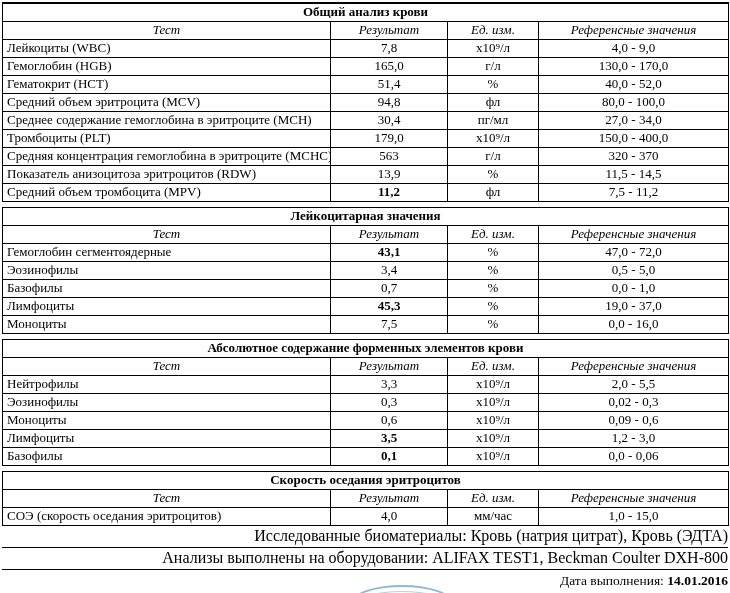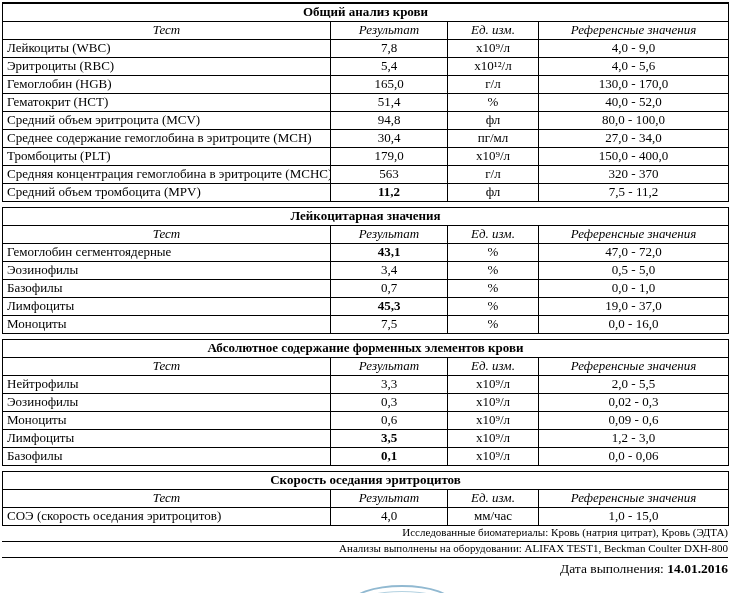--- a/index.html
+++ b/index.html
@@ -25,21 +25,21 @@
   td.title-cell {
     font-weight: bold; font-size: 15px; text-align: center;
     border-bottom: 1px solid #000; height: 17px;
   }
   .first-sec td.title-cell { border-top: 2px solid #000; }
   tr.head-row td { font-style: italic; text-align: center; }
   td.c-test { text-align: left; }
   td.c-result, td.c-unit, td.c-ref { text-align: center; }
   td.b { font-weight: bold; }
   .footer-line {
-    width: 726px; text-align: right; font-size: 11px;
+    width: 726px; text-align: right; font-size: 16px;
     padding: 0 0 1px 0; border-bottom: 1px solid #000;
     line-height: 1.25;
   }
   .date-line {
     width: 726px; text-align: right; font-size: 13.5px;
     padding-top: 2px; line-height: 1.3;
   }
   .date-line .dv { font-weight: bold; }
   .stamp {
     position: absolute; left: 350px; top: 585px;
@@ -77,26 +77,20 @@
       </tr>
     </tbody>
     <tbody>
         <tr>
           <td class="c-test">Лейкоциты (WBC)</td>
           <td class="c-result">7,8</td>
           <td class="c-unit">x10⁹/л</td>
           <td class="c-ref">4,0 - 9,0</td>
         </tr>
         <tr>
-          <td class="c-test">Эритроциты (RBC)</td>
-          <td class="c-result">5,4</td>
-          <td class="c-unit">x10¹²/л</td>
-          <td class="c-ref">4,0 - 5,6</td>
-        </tr>
-        <tr>
           <td class="c-test">Гемоглобин (HGB)</td>
           <td class="c-result">165,0</td>
           <td class="c-unit">г/л</td>
           <td class="c-ref">130,0 - 170,0</td>
         </tr>
         <tr>
           <td class="c-test">Гематокрит (HCT)</td>
           <td class="c-result">51,4</td>
           <td class="c-unit">%</td>
           <td class="c-ref">40,0 - 52,0</td>
@@ -117,20 +111,26 @@
           <td class="c-test">Тромбоциты (PLT)</td>
           <td class="c-result">179,0</td>
           <td class="c-unit">x10⁹/л</td>
           <td class="c-ref">150,0 - 400,0</td>
         </tr>
         <tr>
           <td class="c-test">Средняя концентрация гемоглобина в эритроците (MCHC)</td>
           <td class="c-result">563</td>
           <td class="c-unit">г/л</td>
           <td class="c-ref">320 - 370</td>
+        </tr>
+        <tr>
+          <td class="c-test">Показатель анизоцитоза эритроцитов (RDW)</td>
+          <td class="c-result">13,9</td>
+          <td class="c-unit">%</td>
+          <td class="c-ref">11,5 - 14,5</td>
         </tr>
         <tr>
           <td class="c-test">Средний объем тромбоцита (MPV)</td>
           <td class="c-result b">11,2</td>
           <td class="c-unit">фл</td>
           <td class="c-ref">7,5 - 11,2</td>
         </tr>
       </tbody>
   </table>
 

